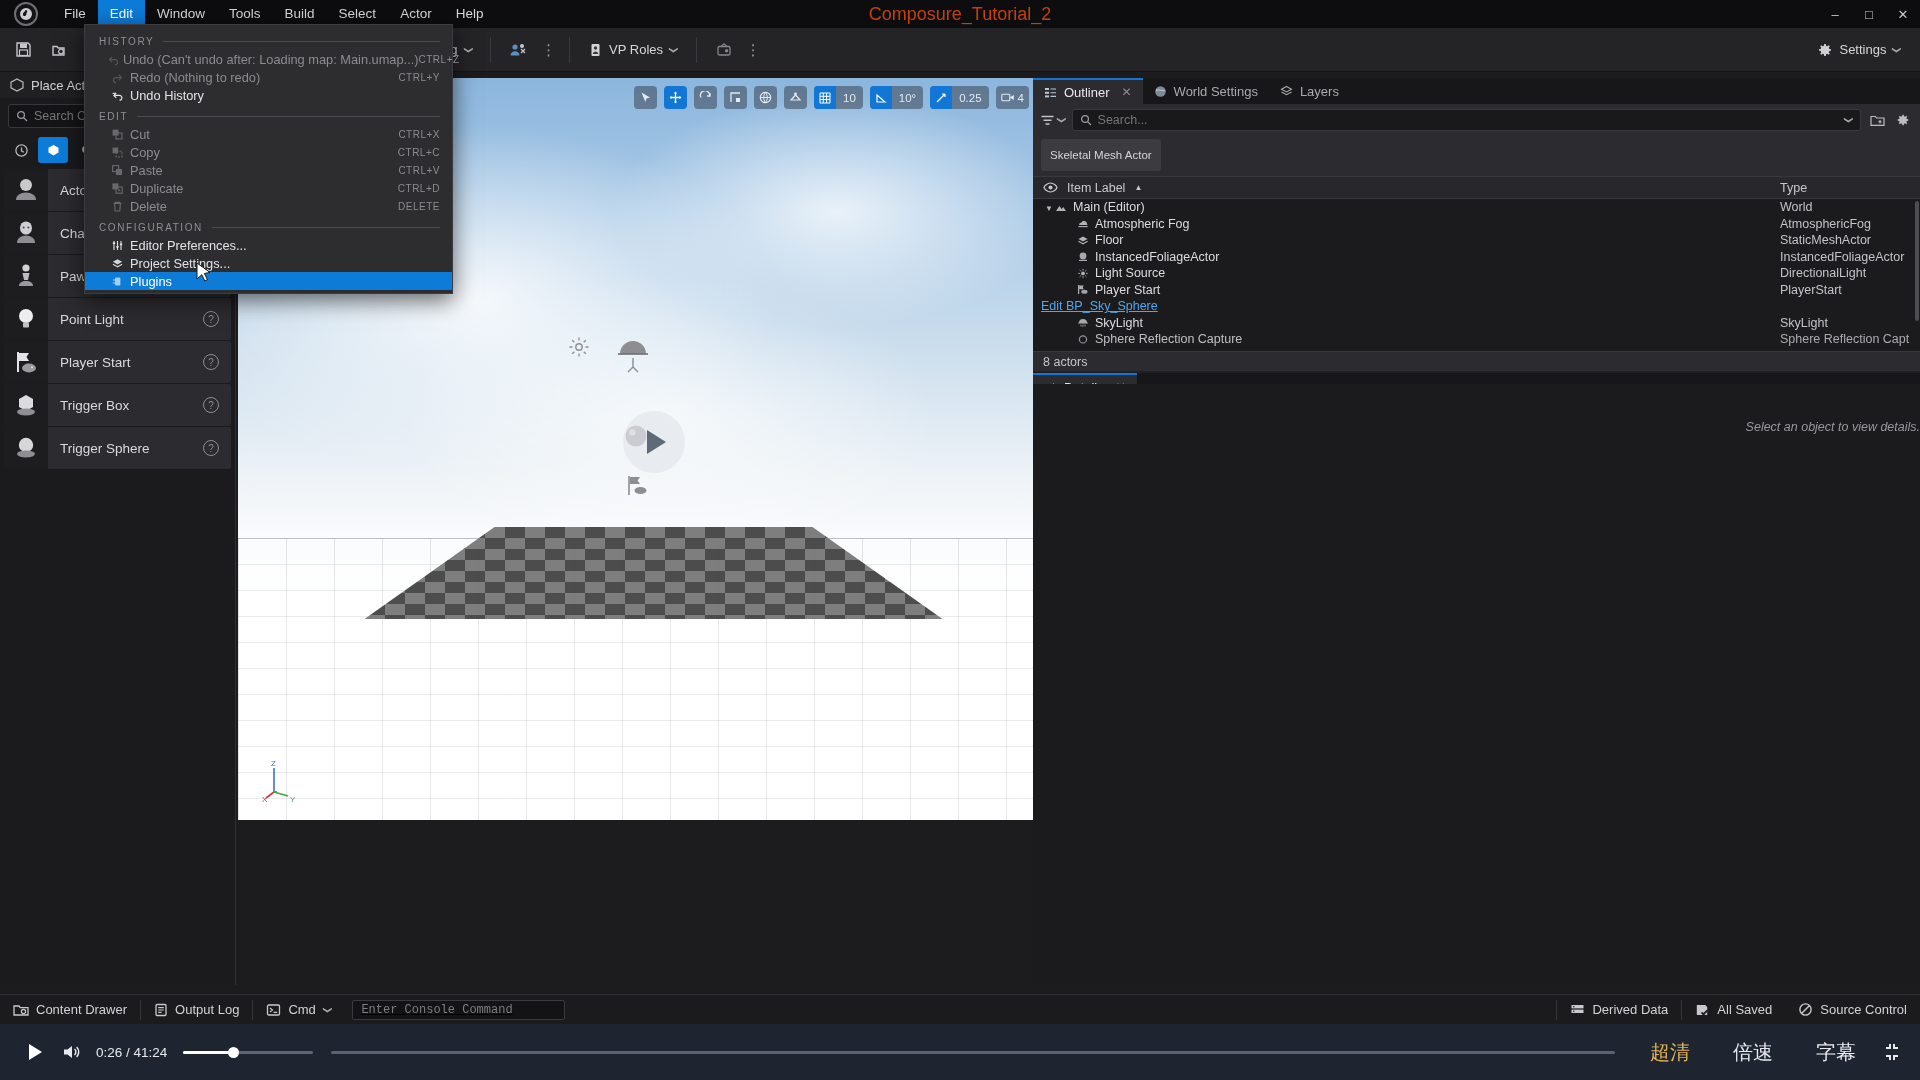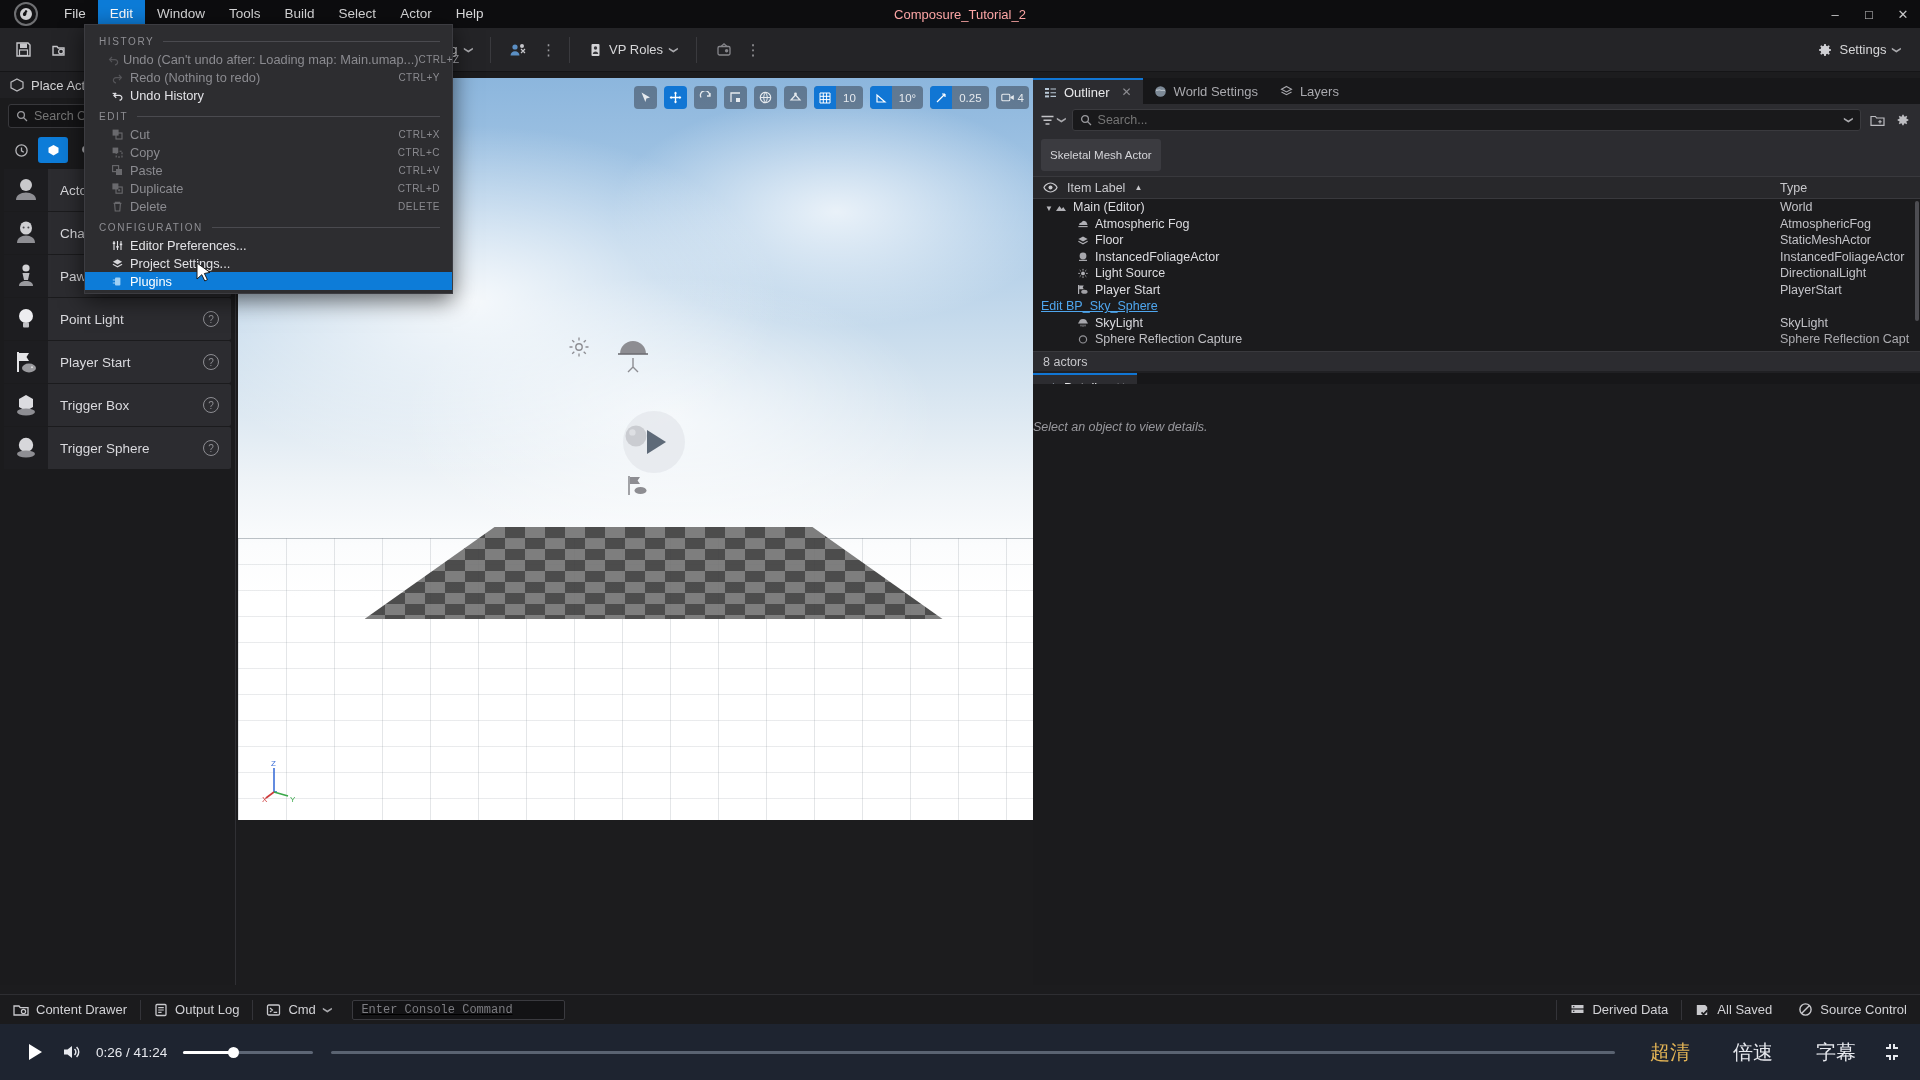--- a/index.html
+++ b/index.html
@@ -29,21 +29,21 @@
   .menu-item {
     padding: 0 12px; height: 28px; line-height: 28px;
     font-size: 13.5px; color: #d8d8d9; cursor: default; white-space: nowrap;
   }
   .menu-item.active { background: #0d7cd8; color: #ffffff; }
   .title-center {
     position: absolute; left: 0; right: 0; top: 0; height: 28px;
     display: flex; align-items: center; justify-content: center;
     pointer-events: none;
   }
-  .title-center span { font-size: 13px; color: #fca5a5; }
+  .title-center span { font-size: 18px; color: #c2410c; }
   .win-btns {
     position: absolute; right: 0; top: 0; height: 28px; display: flex;
   }
   .win-btn {
     width: 34px; height: 28px; display: flex; align-items: center; justify-content: center;
     color: #c7c7c9; font-size: 13px;
   }
 
   
   .toolbar {
@@ -213,21 +213,21 @@
     height: 20px; background: #2c2c30; border-top: 1px solid #39393d;
     display: flex; align-items: center; padding-left: 10px; color: #c6c6ca; font-size: 12.5px;
   }
   .ol-scroll {
     position: absolute; right: 1px; top: 2px; width: 4px; height: 120px;
     background: #4d4d52; border-radius: 2px;
   }
   .details-tabs { display: flex; align-items: stretch; height: 26px; background: #171719; margin-top: 2px; }
   .details-body {
     position: absolute; left: 0; right: 0; top: 306px; bottom: 0; background: #1b1b1d;
-    display: flex; align-items: flex-start; justify-content: flex-start; padding-top: 36px;
+    display: flex; align-items: flex-start; justify-content: flex-end; padding-top: 36px;
   }
   .details-body em { color: #98989d; font-size: 12.5px; font-style: italic; }
 
   
   .dropdown {
     position: absolute; left: 84px; top: 24px; width: 369px;
     background: #2d2d30; border: 1px solid #3c3c41;
     box-shadow: 0 6px 22px rgba(0,0,0,.6); z-index: 60; padding: 4px 0 3px;
   }
   .dd-section {

